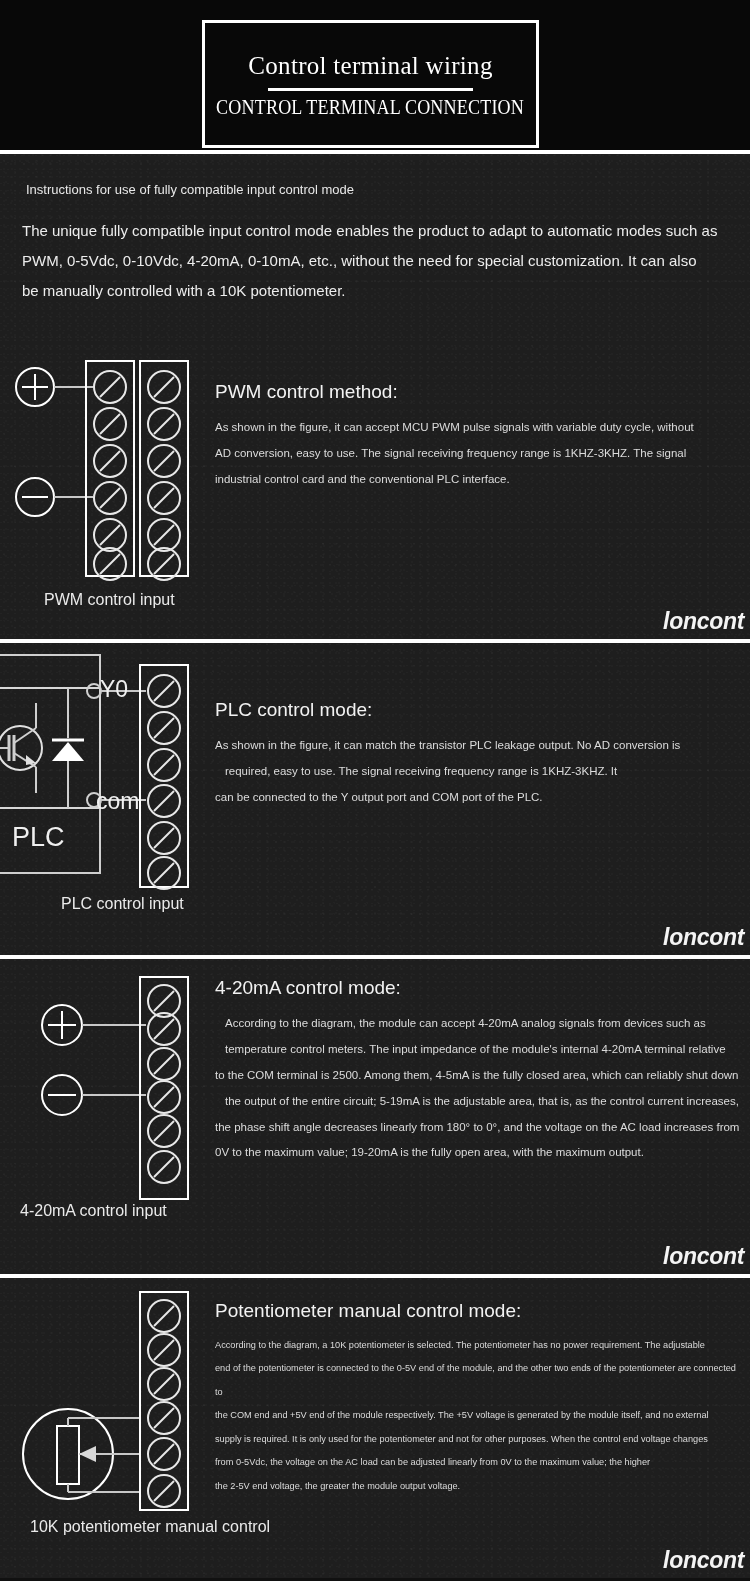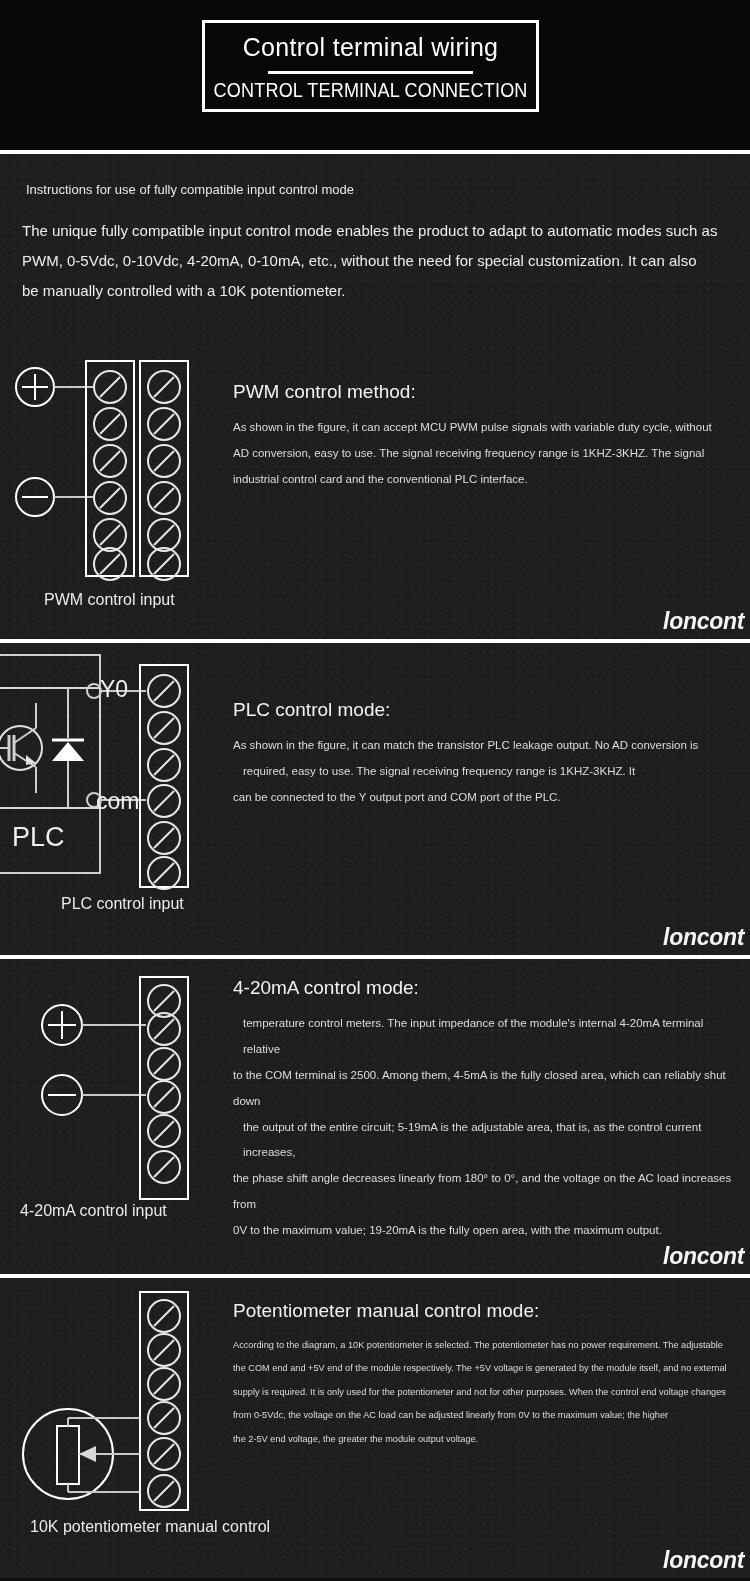--- a/index.html
+++ b/index.html
@@ -15,26 +15,27 @@
     width: 750px;
     height: 150px;
     background: #080808;
     position: relative;
   }
   .title-box {
     position: absolute;
     left: 202px;
     top: 20px;
     width: 337px;
-    height: 92px;
+    height: 128px;
     border: 3px solid #ffffff;
     display: flex;
     flex-direction: column;
     align-items: center;
     justify-content: center;
+    font-family: Liberation Serif, serif;
   }
   .title-main {
     color: #fff;
     font-size: 25px;
     font-weight: 400;
     letter-spacing: .3px;
     line-height: 1.1;
     margin-top: 4px;
   }
   .title-rule {
@@ -77,21 +78,21 @@
     padding-left: 4px;
   }
   .intro-body {
     color: #ededed;
     font-size: 15px;
     line-height: 2.0;
   }
 
   .sec-body { display: flex; position: relative; }
   .diagram-col { position: relative; flex: 0 0 215px; }
-  .text-col { flex: 1; padding-top: 10px; padding-right: 10px; margin-left: 18px; }
+  .text-col { flex: 1; padding-top: 10px; padding-right: 10px; }
 
   .sec-heading {
     color: #f2f2f2;
     font-size: 19px;
     font-weight: 400;
     margin-bottom: 12px;
   }
   .sec-para {
     color: #dcdcdc;
     font-size: 11.5px;
@@ -301,20 +302,21 @@
               <circle cx="164" cy="208" r="16"></circle>
                 <line x1="154" y1="218" x2="174" y2="198"></line>
             </g>
           </g>
         </svg>
         <div class="caption" style="position:absolute;left:20px;top:243px">4-20mA control input</div>
       </div>
       <div class="text-col" style="padding-top:18px">
         <div class="sec-heading">4-20mA control mode:</div>
         <div class="sec-para">
+          <span class="ln ind1">According to the diagram, the module can accept 4-20mA analog signals from devices such as</span>
           <span class="ln ind1">temperature control meters. The input impedance of the module's internal 4-20mA terminal relative</span>
           <span class="ln">to the COM terminal is 2500. Among them, 4-5mA is the fully closed area, which can reliably shut down</span>
           <span class="ln ind1">the output of the entire circuit; 5-19mA is the adjustable area, that is, as the control current increases,</span>
           <span class="ln">the phase shift angle decreases linearly from 180° to 0°, and the voltage on the AC load increases from</span>
           <span class="ln">0V to the maximum value; 19-20mA is the fully open area, with the maximum output.</span>
         </div>
       </div>
     </div>
     <div class="logo">loncont</div>
   </div>
@@ -354,20 +356,21 @@
                 <line x1="154" y1="223" x2="174" y2="203"></line>
             </g>
           </g>
         </svg>
         <div class="caption" style="position:absolute;left:30px;top:240px">10K potentiometer manual control</div>
       </div>
       <div class="text-col" style="padding-top:22px">
         <div class="sec-heading">Potentiometer manual control mode:</div>
         <div class="sec-para small">
           <span class="ln">According to the diagram, a 10K potentiometer is selected. The potentiometer has no power requirement. The adjustable</span>
+          <span class="ln">end of the potentiometer is connected to the 0-5V end of the module, and the other two ends of the potentiometer are connected to</span>
           <span class="ln">the COM end and +5V end of the module respectively. The +5V voltage is generated by the module itself, and no external</span>
           <span class="ln">supply is required. It is only used for the potentiometer and not for other purposes. When the control end voltage changes</span>
           <span class="ln">from 0-5Vdc, the voltage on the AC load can be adjusted linearly from 0V to the maximum value; the higher</span>
           <span class="ln">the 2-5V end voltage, the greater the module output voltage.</span>
         </div>
       </div>
     </div>
     <div class="logo">loncont</div>
   </div>
 

